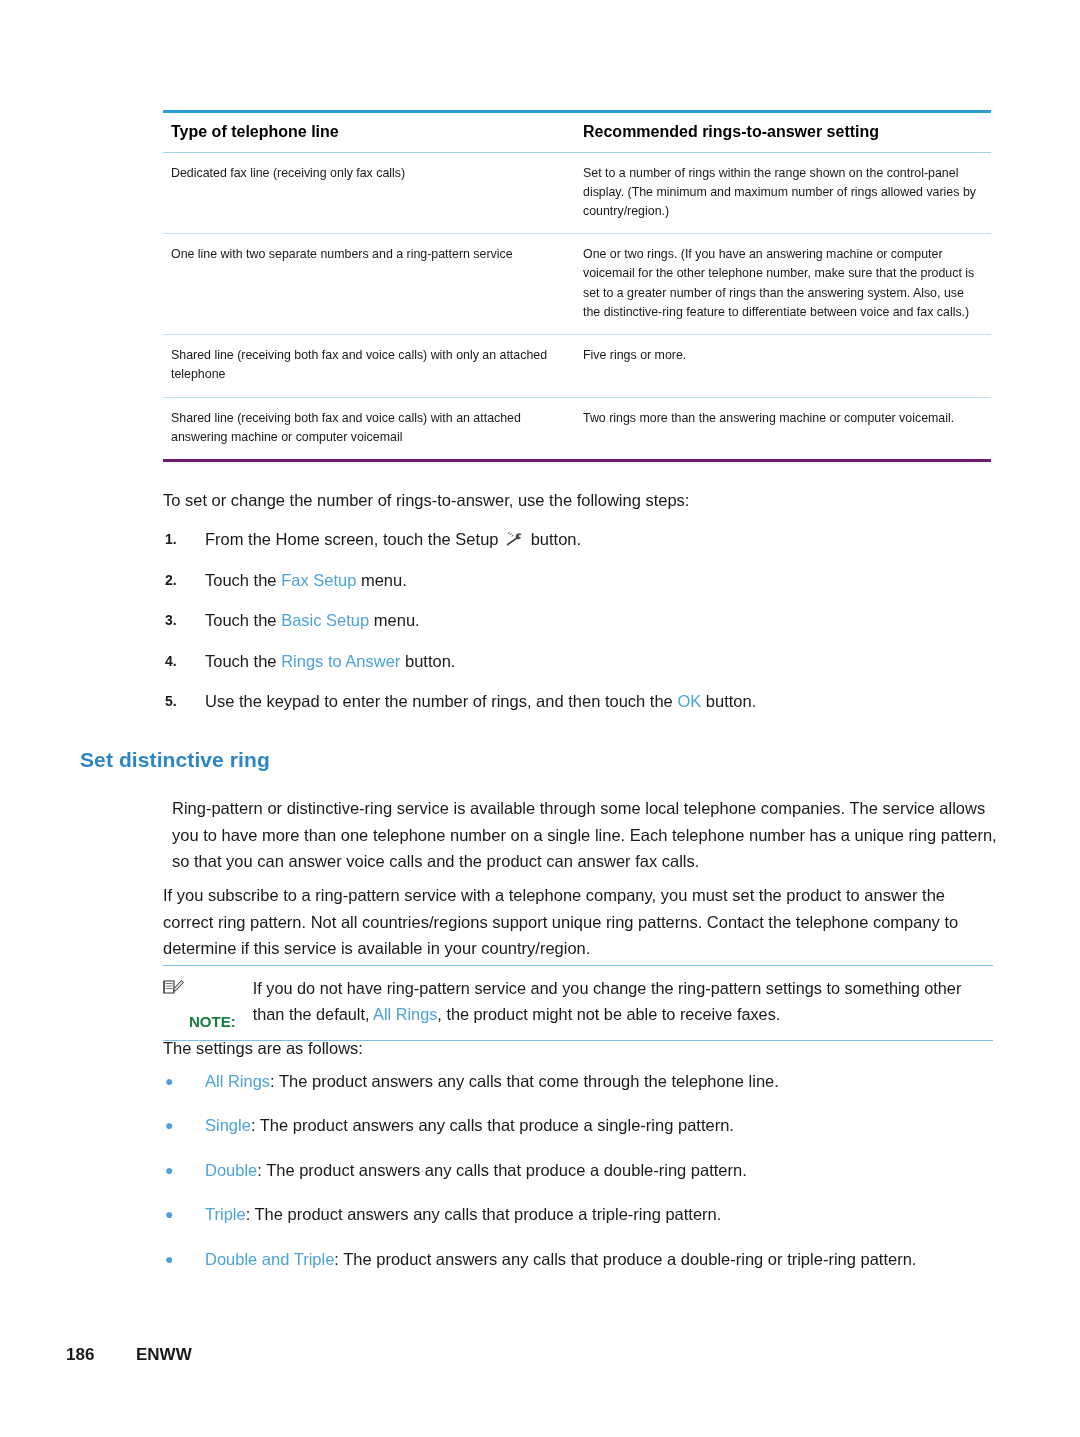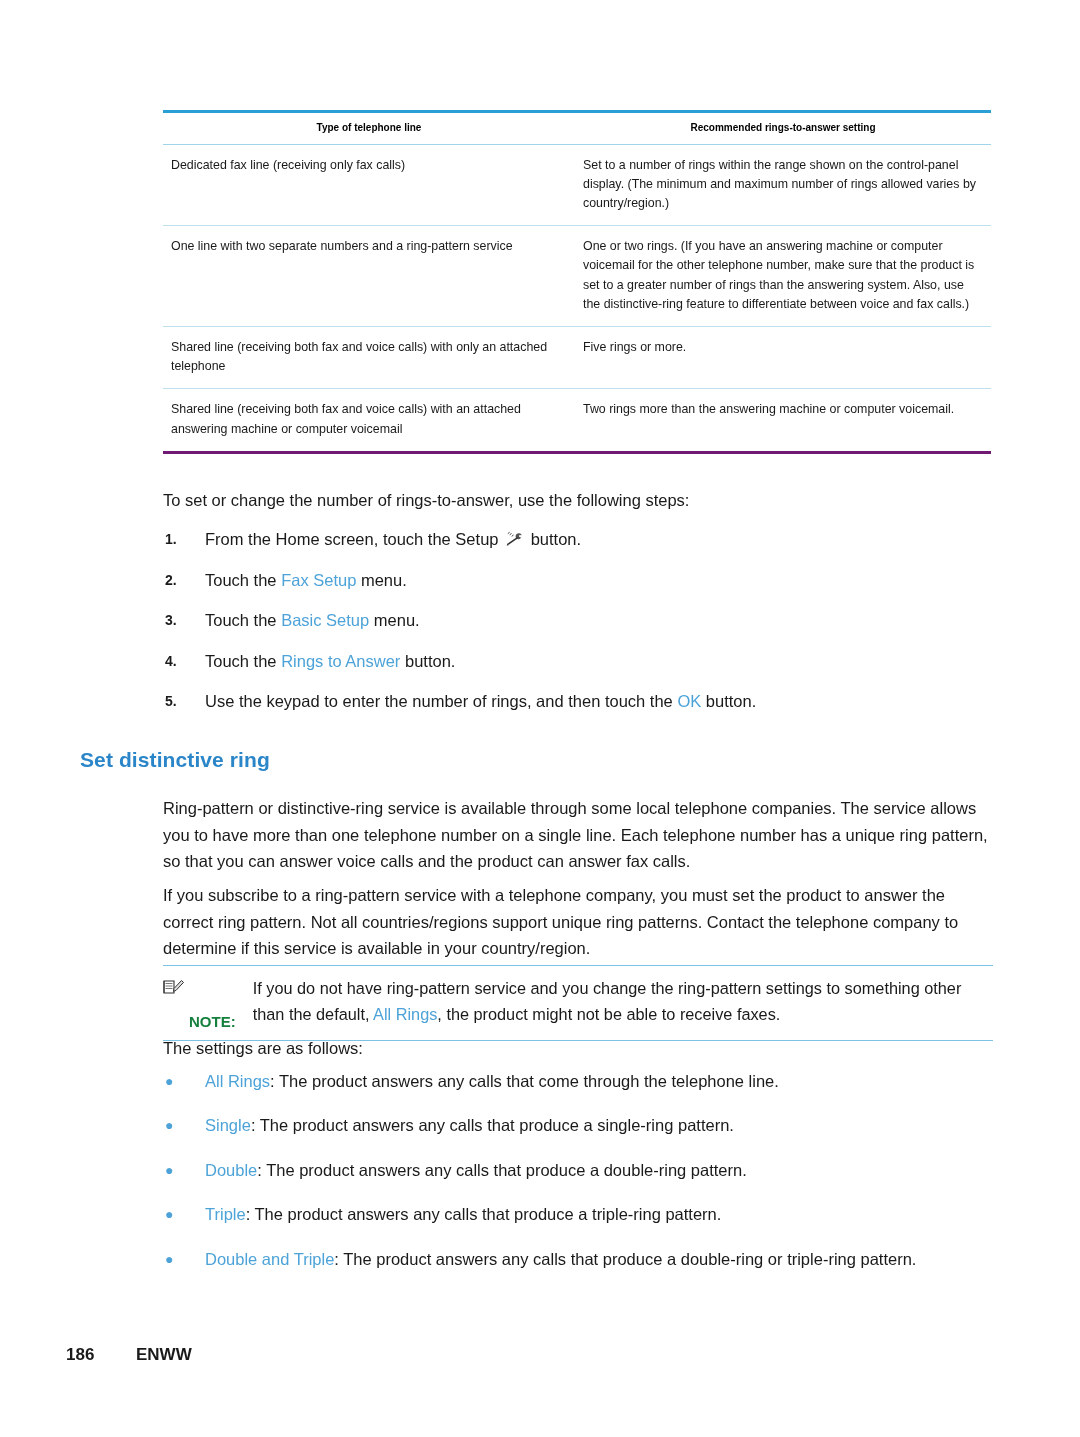--- a/index.html
+++ b/index.html
@@ -31,22 +31,22 @@
   }
   table.rings-table {
     border-collapse: collapse;
     width: 828px;
     table-layout: fixed;
   }
   table.rings-table .col-a { width: 412px; }
   table.rings-table .col-b { width: 416px; }
 
   table.rings-table thead th {
-    text-align: center;
-    font-size: 10px;
+    text-align: left;
+    font-size: 16px;
     font-weight: bold;
     color: #000000;
     padding: 8px 8px 9px 8px;
     border-top: 3px solid #2a9fd6;
     border-bottom: 1px solid #9fd4ea;
     vertical-align: top;
     line-height: 1.35;
   }
   table.rings-table tbody td {
     font-size: 12.4px;
@@ -115,21 +115,21 @@
   .h2 {
     position: absolute;
     left: 80px;
     top: 748px;
     font-size: 21px;
     font-weight: bold;
     color: #2a86c8;
     letter-spacing: 0.1px;
   }
 
-  .p1 { left: 163px; top: 795px; width: 835px; }
+  .p1 { left: 172px; top: 795px; width: 835px; }
   .p2 { left: 163px; top: 882px; width: 835px; }
 
   
   .note {
     position: absolute;
     left: 163px;
     top: 965px;
     width: 830px;
     border-top: 1px solid #7cc3e3;
     border-bottom: 1px solid #7cc3e3;

